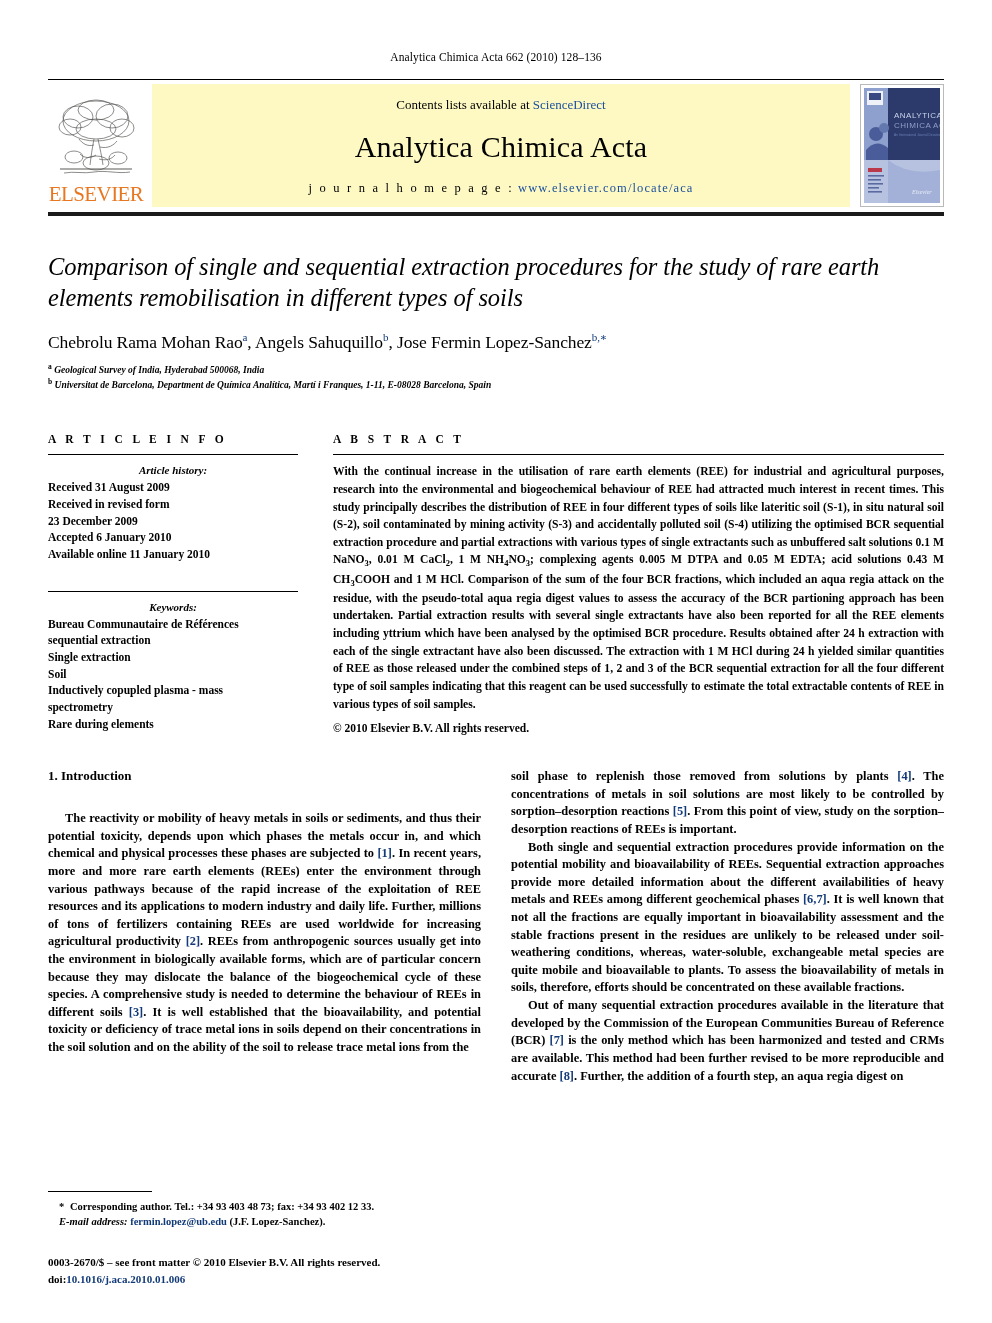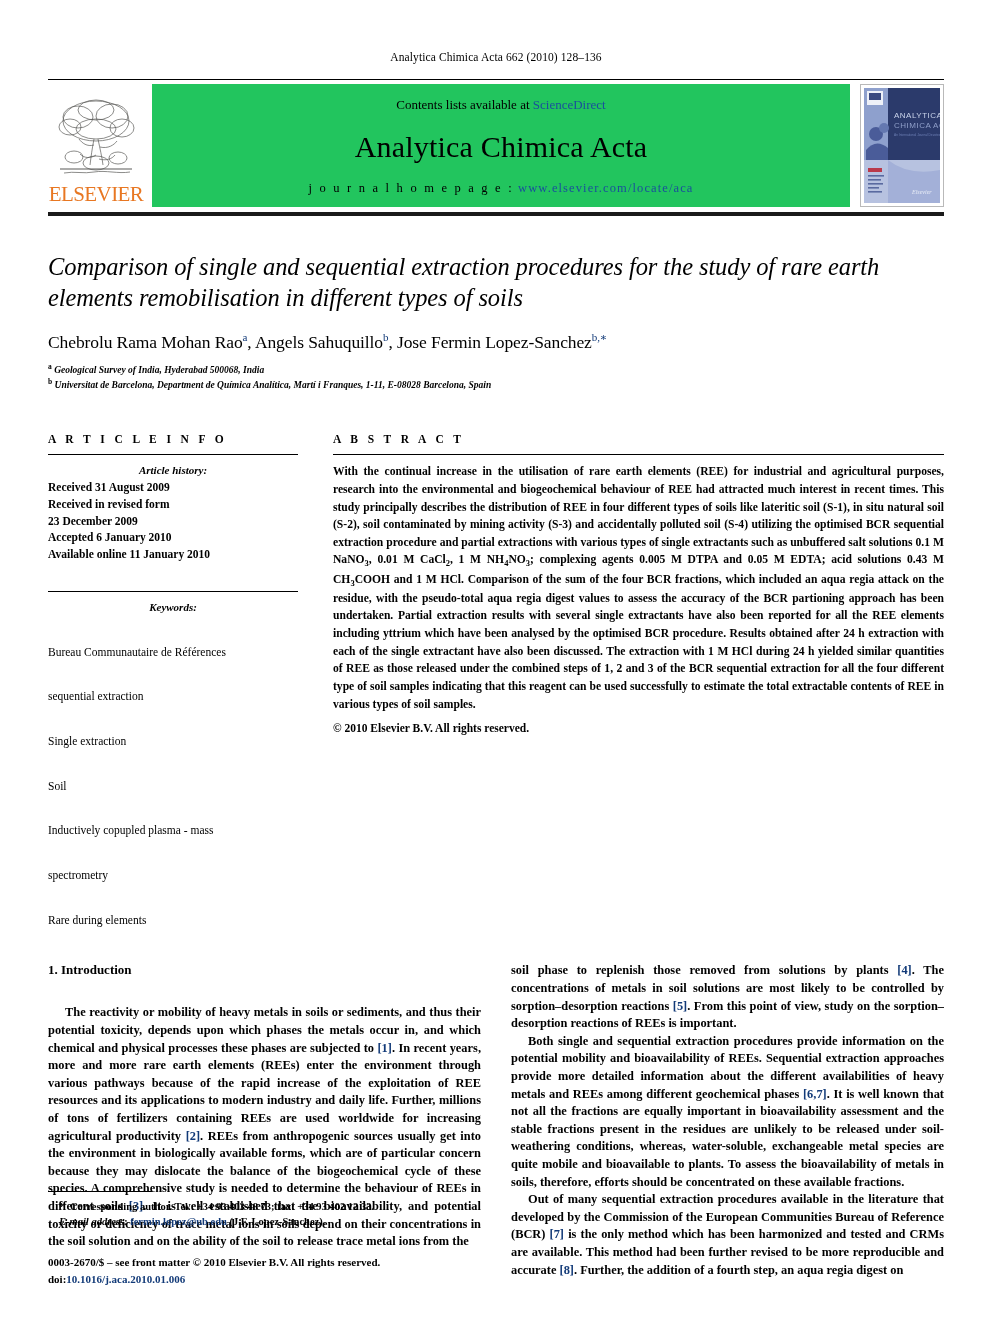--- a/index.html
+++ b/index.html
@@ -49,21 +49,21 @@
     font-family: "Liberation Serif", serif;
     color: #E87722;
     font-size: 21px;
     letter-spacing: -0.6px;
     line-height: 1;
     margin-top: 1px;
     white-space: nowrap;
   }
   .masthead-center {
     flex: 1 1 auto;
-    background: #22c55e;
+    background: #fef9c3;
     margin: 0 10px 0 8px;
     display: flex;
     flex-direction: column;
     justify-content: space-between;
     align-items: center;
     padding: 13px 0 11px 0;
   }
   .contents-line { font-size: 13px; }
   .contents-line .sd { color: #1a4f9c; }
   .journal-name {
@@ -120,21 +120,21 @@
 
   .sect-head {
     font-size: 11.5px;
     font-weight: bold;
     letter-spacing: 3.4px;
   }
   .hr-thin { border-top: 1px solid #000; margin: 9px 0 8px 0; }
   .meta-label { font-size: 11px; font-style: italic; font-weight: bold; line-height: 1.45; text-align: center; }
   .meta-line  { font-size: 11.5px; font-weight: bold; line-height: 1.45; }
   .kw-block { margin-top: 28px; }
-  .kw-line { font-size: 11.5px; font-weight: normal; line-height: 1.45; margin-top: 28px; }
+  .kw-line { font-size: 11.5px; font-weight: bold; line-height: 1.45; }
 
   .abstract-body {
     font-size: 11.6px;
     font-weight: bold;
     line-height: 1.52;
     text-align: justify;
   }
   .abstract-body sub { font-size: 8.5px; }
   .copyright {
     font-size: 11.5px; font-weight: bold; margin-top: 9px;

